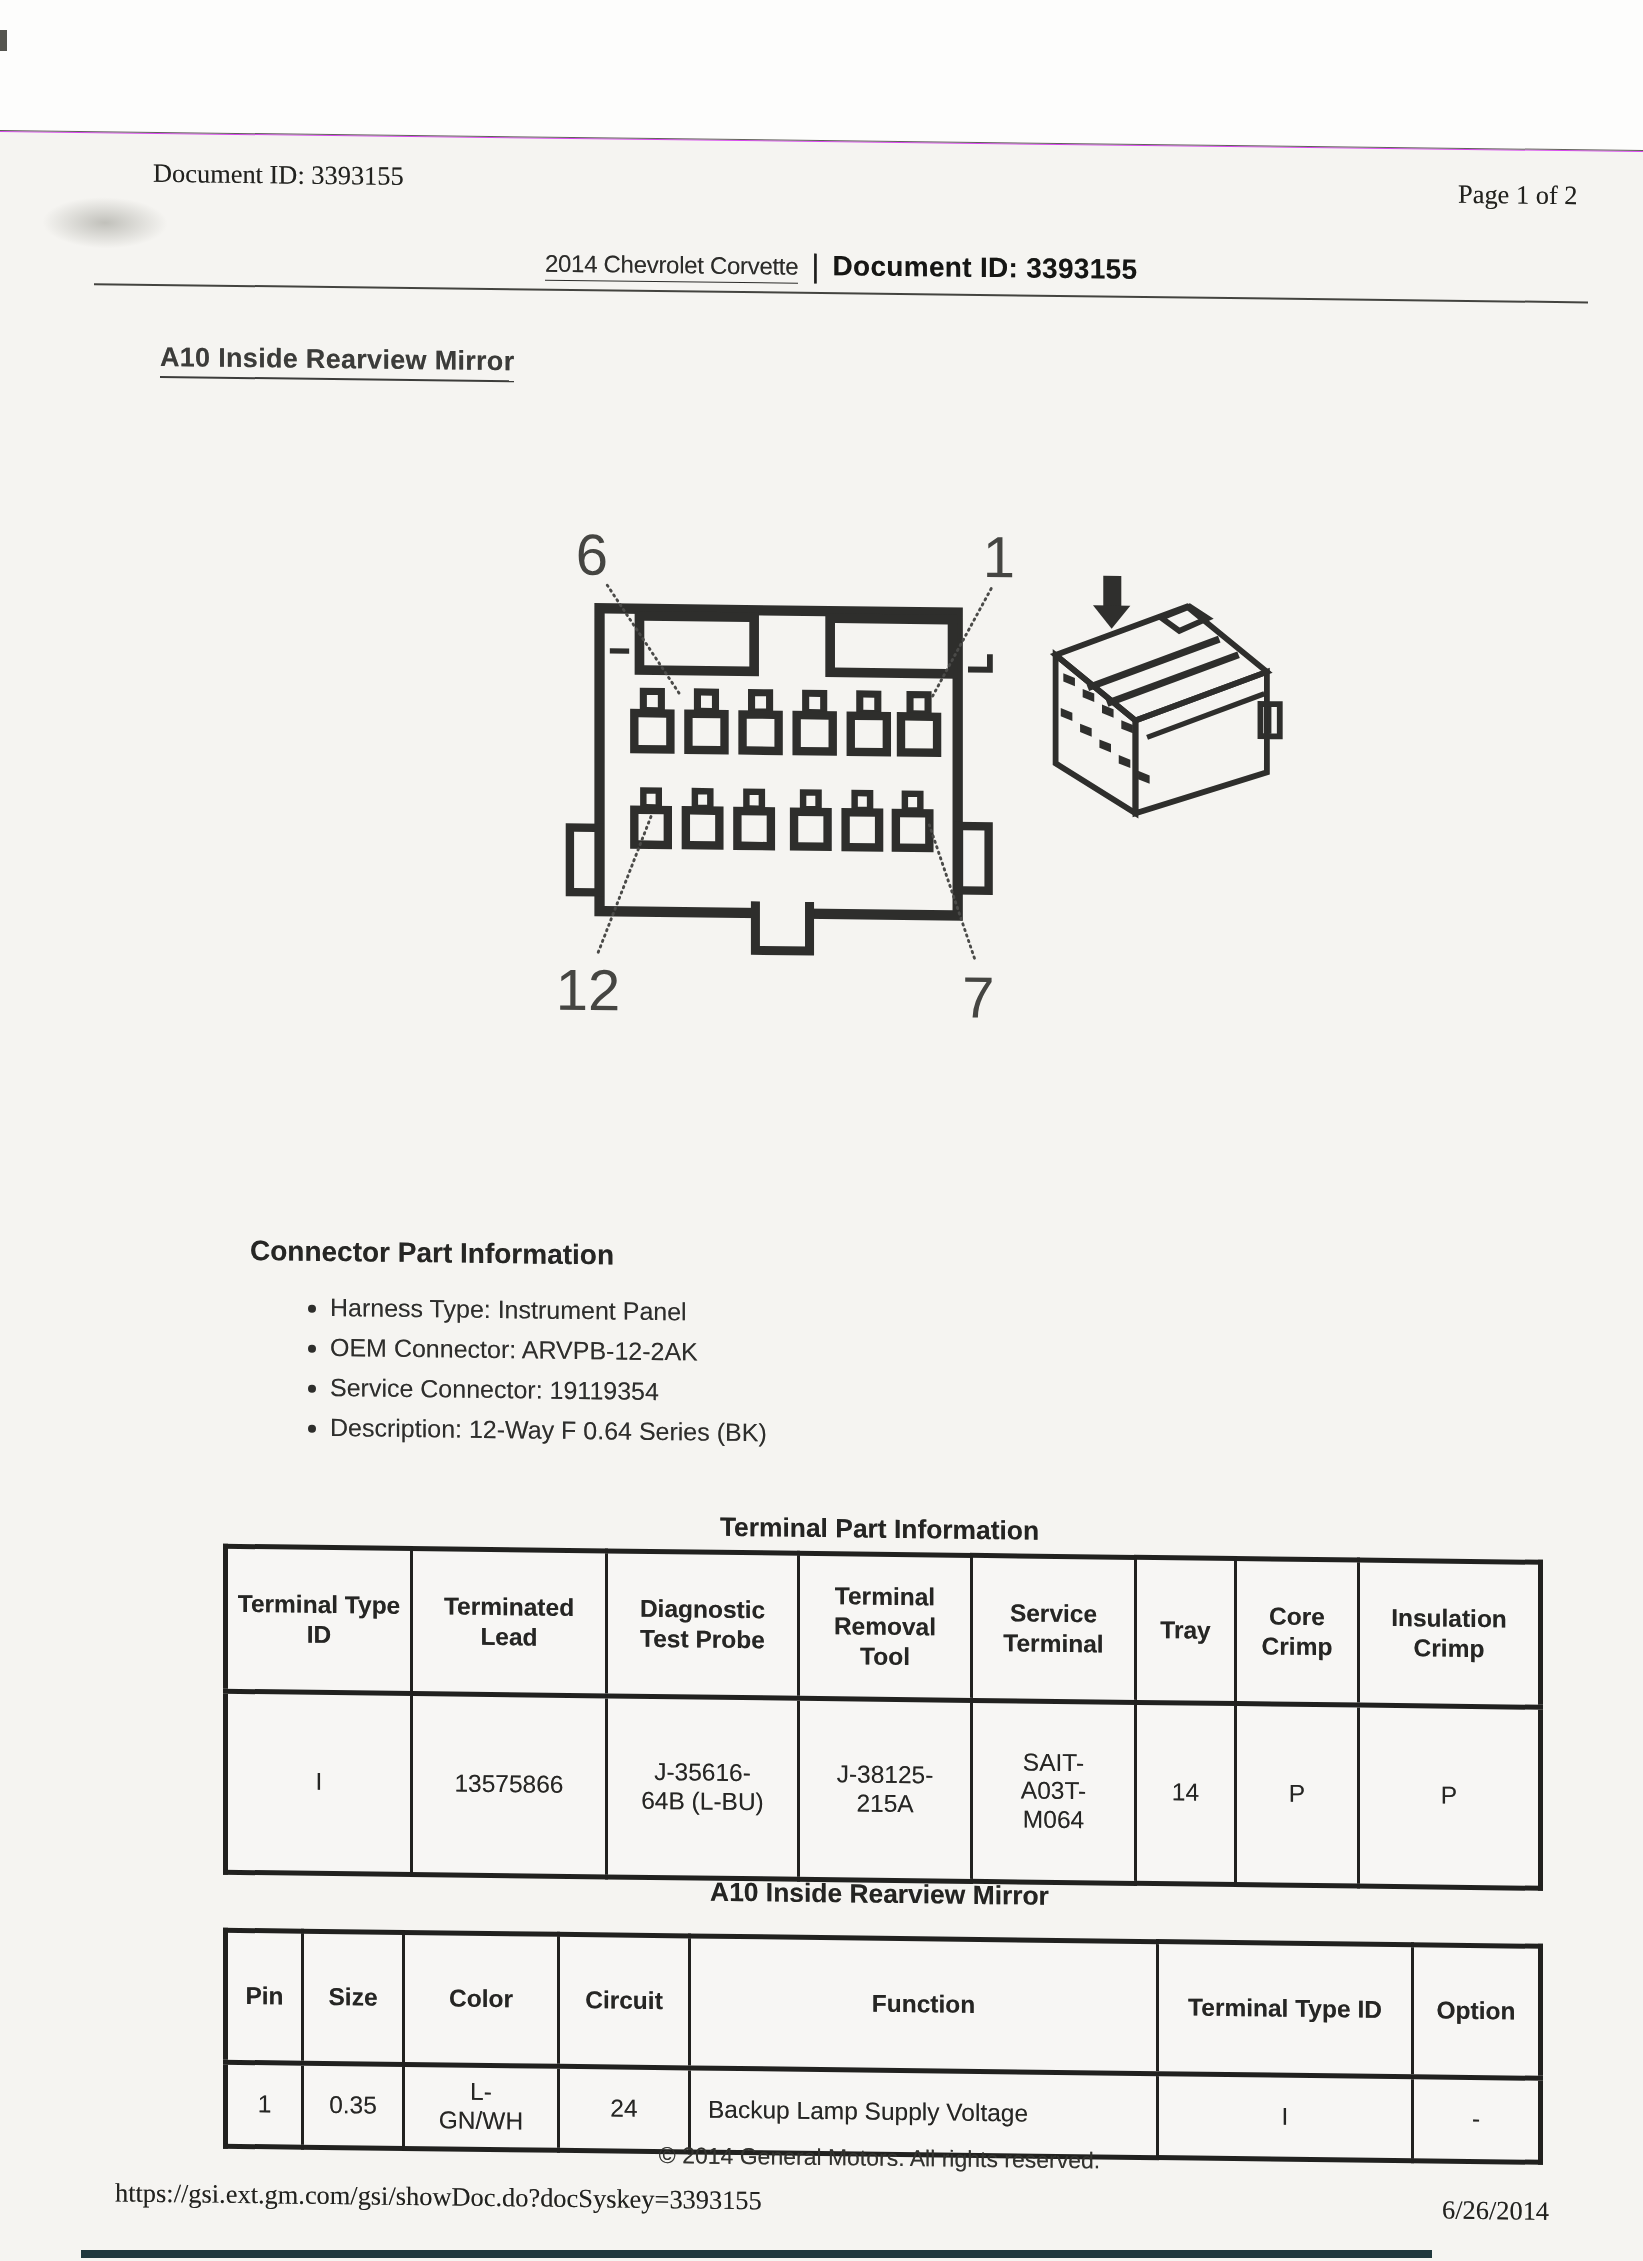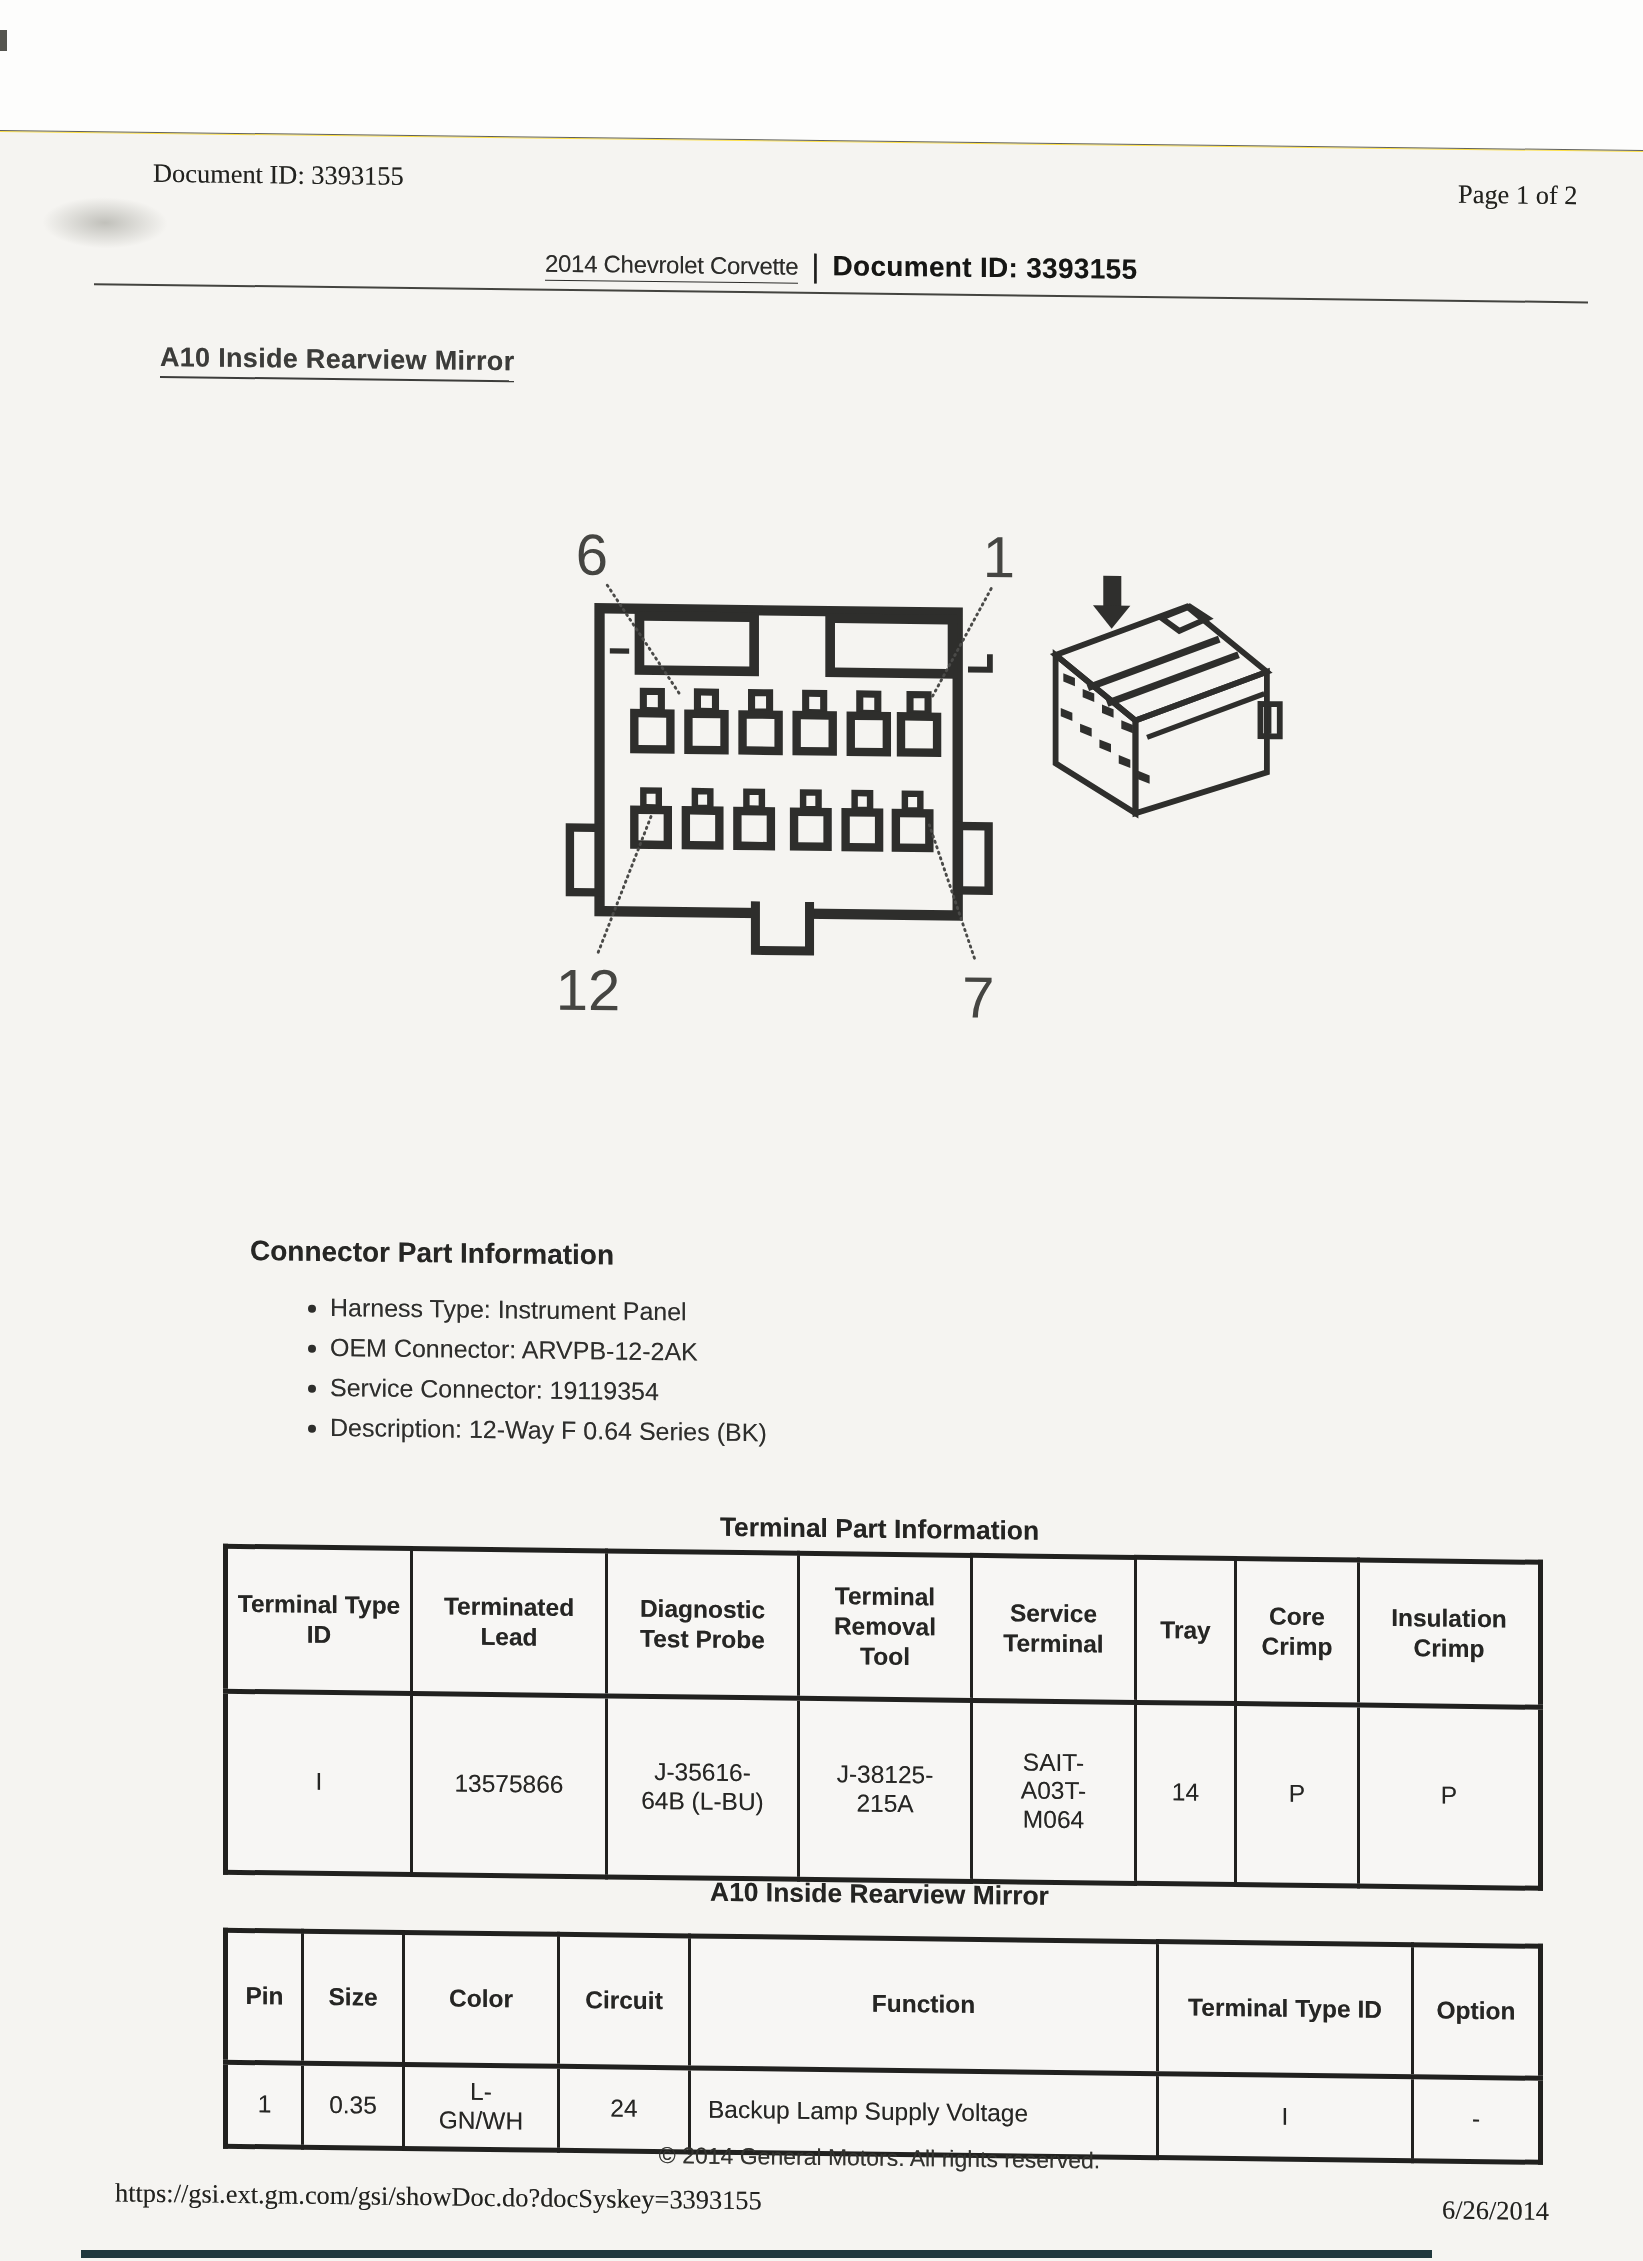--- a/index.html
+++ b/index.html
@@ -1,16 +1,16 @@
 <!DOCTYPE html>
 <html style="font-size:10.3px"><head>
 <meta charset="utf-8">
 <style>
   html,body{margin:0;padding:0;background:#e8e8e6;}
-  #canvas{position:relative;width:1643px;height:2261px;background:#fde047;overflow:hidden;
+  #canvas{position:relative;width:1643px;height:2261px;background:#d946ef;overflow:hidden;
           font-family:"Liberation Sans",sans-serif;color:#2b2b29;}
   .abs{position:absolute;}
   .serif{font-family:"Liberation Serif",serif;}
 
   
   #page{position:absolute;left:0;top:0;width:1643px;height:2261px;
         transform:skewY(0.7deg);transform-origin:0 0;}
   #scan-top{position:absolute;left:-39px;top:-59px;width:1753px;height:189px;
             background:#fdfdfc;border-bottom:1.9px solid #62625b;}
   #page-paper{position:absolute;left:-39px;top:132px;width:1753px;height:2191px;

